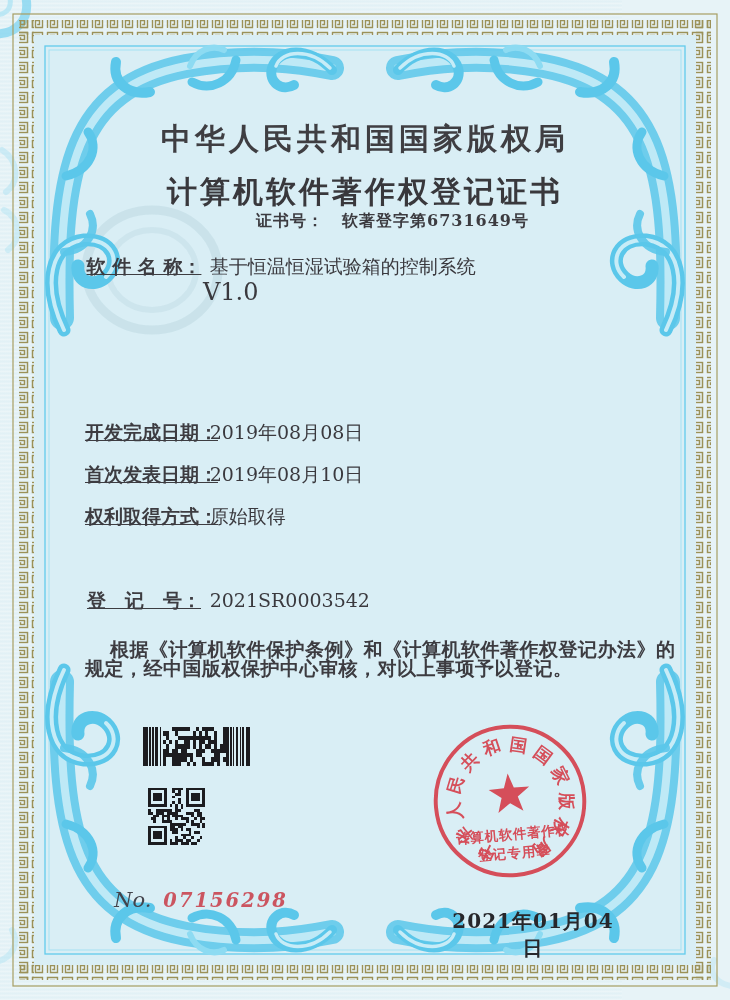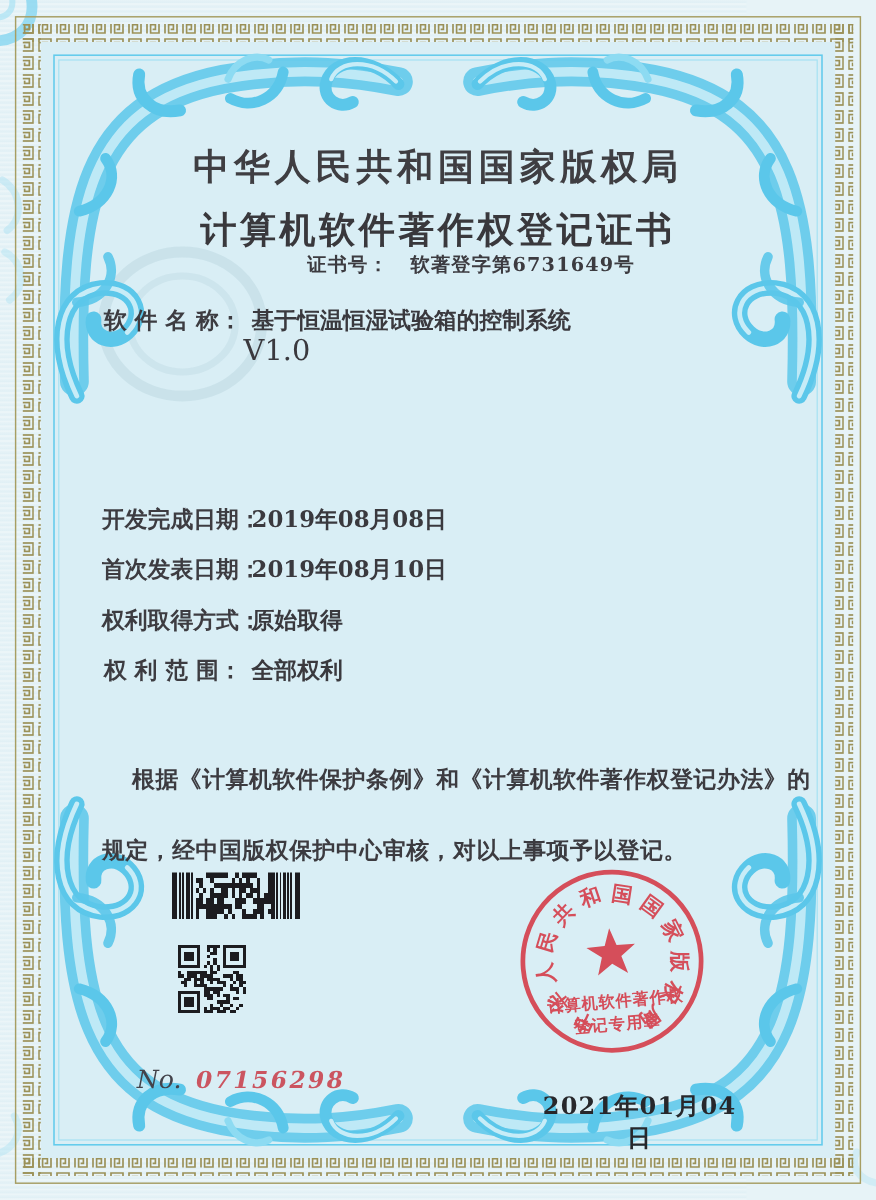--- a/index.html
+++ b/index.html
@@ -24,22 +24,22 @@
   }
   .cert-title{
     left:0;top:172px;width:730px;text-align:center;
     font-size:30px;font-weight:800;color:#39383c;letter-spacing:3px;
   }
   .cert-no{
     top:211px;right:93px;font-size:16px;font-weight:700;color:#3c3b40;letter-spacing:1px;
   }
   .cert-no .gap{display:inline-block;width:18px;}
   .row{left:85px;font-size:19px;font-weight:700;color:#3d3c41;white-space:nowrap;}
-  .row .lbl{display:inline-block;width:118px;color:#3d3c41;}
-  .row .val{font-weight:700;color:#3a393e;}
+  .row .lbl{display:inline-block;width:118px;color:#3d3c41;text-decoration:underline;}
+  .row .val{font-weight:400;color:#3a393e;}
   .val2{left:203px;font-size:24px;font-weight:400;color:#3a393e;}
   .stmt{font-size:19px;font-weight:600;color:#3c3b40;letter-spacing:0.5px;white-space:nowrap;}
   .serial{left:114px;top:888px;font-size:21px;color:#43434b;font-style:italic;}
   .serial .num{color:#cb5560;font-size:19.5px;letter-spacing:2px;margin-left:12px;font-weight:600;}
   .date{left:444px;top:908px;font-size:20px;font-weight:700;color:#27272b;letter-spacing:1px;}
   #seal{
     position:absolute;left:431px;top:722px;width:158px;height:158px;
     transform:rotate(-5deg);
     opacity:0.92;
   }
@@ -123,27 +123,27 @@
     <span class="val">2019年08月08日</span>
   </div>
   <div class="abs row" style="top:462px">
     <span class="lbl">首次发表日期：</span>
     <span class="val">2019年08月10日</span>
   </div>
   <div class="abs row" style="top:504px">
     <span class="lbl">权利取得方式：</span>
     <span class="val">原始取得</span>
   </div>
-  <div class="abs row" style="top:546px">
-    <span class="lbl">权 利 范 围：</span>
-    <span class="val">全部权利</span>
+  <div class="abs row" style="top:588px">
+    <span class="lbl">登　记　号：</span>
+    <span class="val">2021SR0003542</span>
   </div>
 
   <div class="abs stmt" style="left:110px;top:637px">根据《计算机软件保护条例》和《计算机软件著作权登记办法》的</div>
-  <div class="abs stmt" style="left:85px;top:696px">规定，经中国版权保护中心审核，对以上事项予以登记。</div>
+  <div class="abs stmt" style="left:85px;top:656px">规定，经中国版权保护中心审核，对以上事项予以登记。</div>
 
   <svg id="barcode" viewBox="0 0 107 39" shape-rendering="crispEdges">
       <rect x="0" y="0" width="4.5" height="39" fill="#1c1c20"></rect>
       <rect x="6" y="0" width="1.6" height="39" fill="#1c1c20"></rect>
       <rect x="9" y="0" width="1.6" height="39" fill="#1c1c20"></rect>
       <rect x="12" y="0" width="3" height="39" fill="#1c1c20"></rect>
       <rect x="16.5" y="0" width="1.1" height="39" fill="#1c1c20"></rect>
       <rect x="29" y="0" width="3" height="4.34" fill="#1c1c20"></rect>
       <rect x="32" y="0" width="3" height="4.34" fill="#1c1c20"></rect>
       <rect x="35" y="0" width="3" height="4.34" fill="#1c1c20"></rect>

